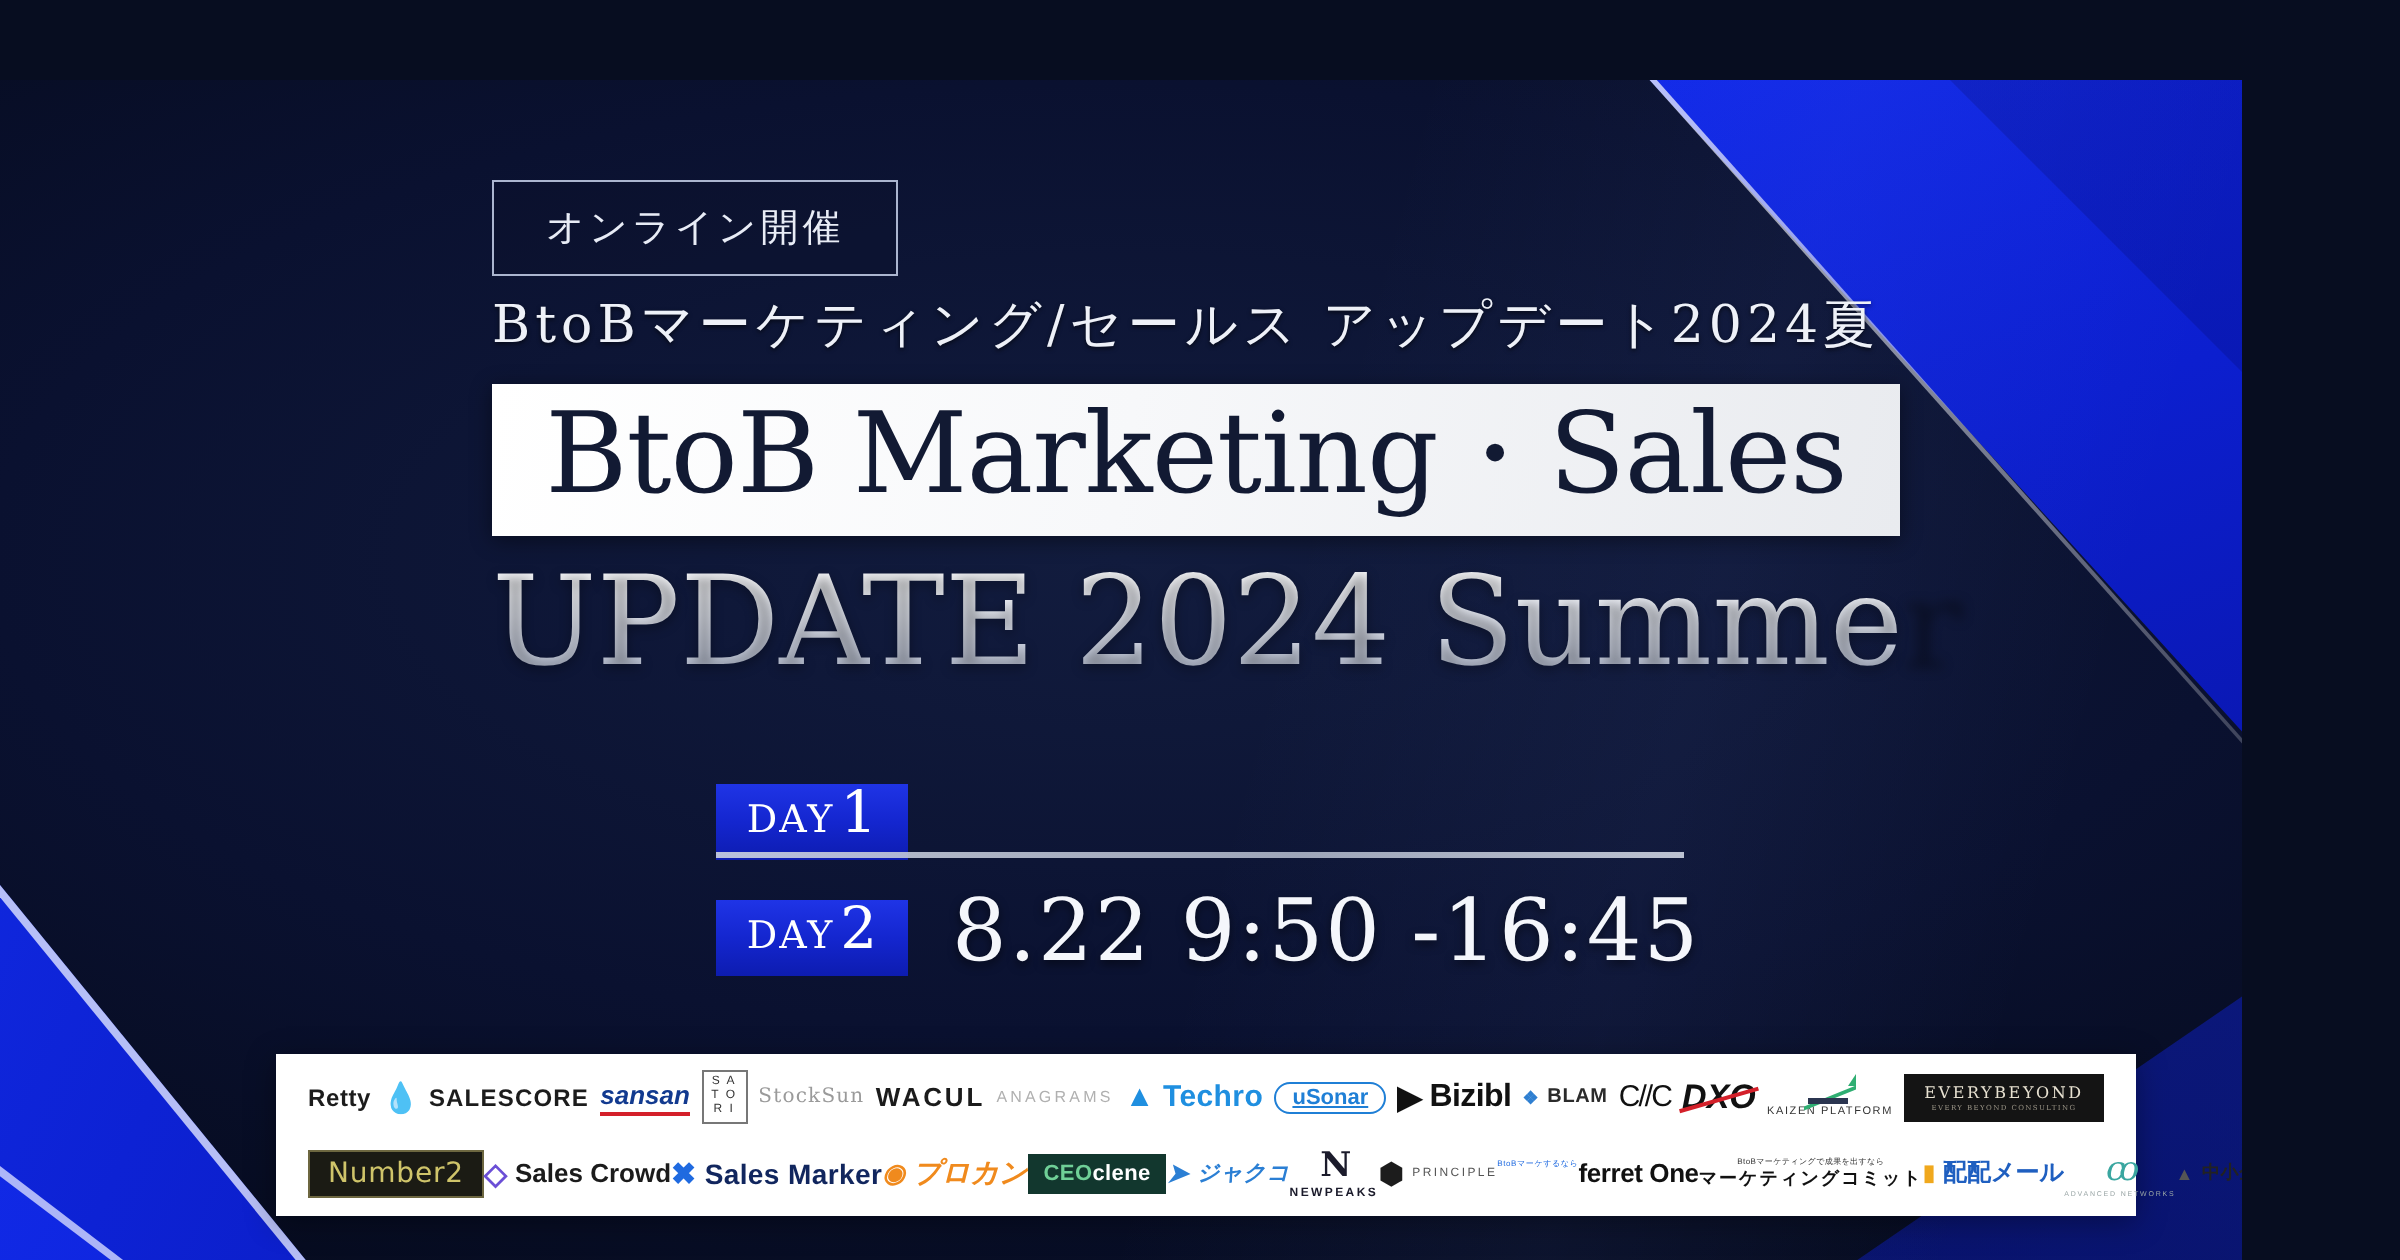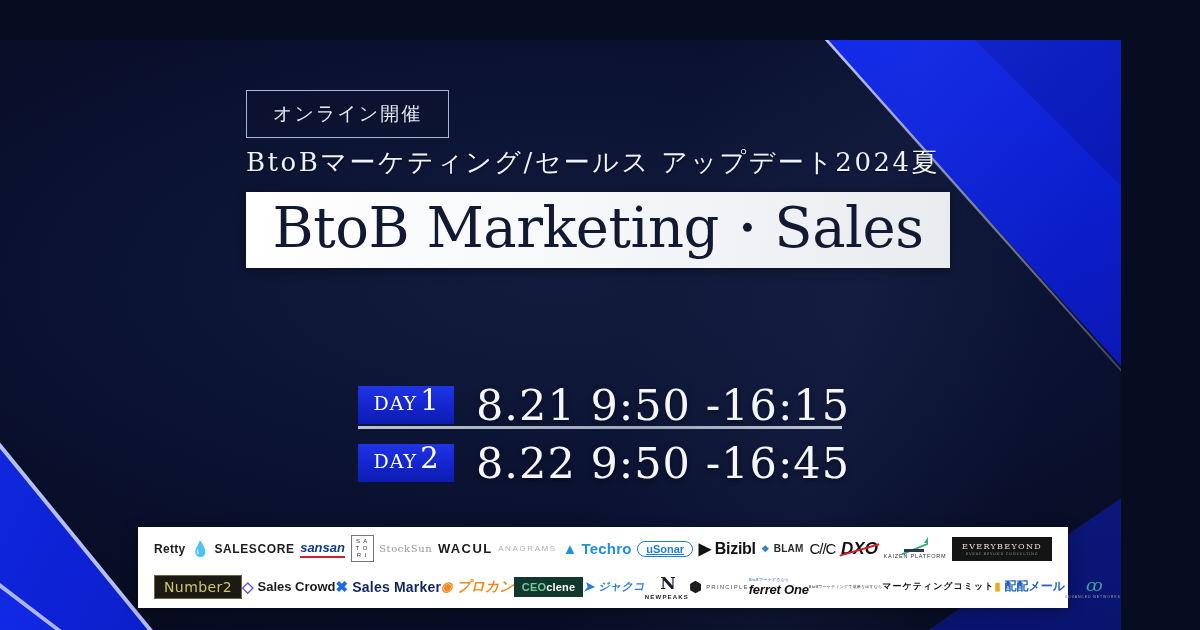--- a/index.html
+++ b/index.html
@@ -117,21 +117,21 @@
     text-align:center;
     font-family:"DejaVu Serif","Liberation Serif",serif;
     font-size:62px;line-height:1;white-space:nowrap;
     background:linear-gradient(180deg,#ffffff 0%,#e4e8f2 45%,#aab3c8 100%);
     -webkit-background-clip:text;background-clip:text;color:transparent;
     text-shadow:0 2px 6px rgba(0,0,0,.35);
   }
 
   
   .days{position:absolute;left:358px;top:340px;width:490px;}
-  .day-row{position:relative;display:flex;align-items:center;height:50px;}
+  .day-row{position:relative;display:flex;align-items:flex-end;height:50px;}
   .day-row + .day-row{margin-top:8px;}
   .day-badge{
     width:96px;height:38px;flex:0 0 96px;
     background:linear-gradient(180deg,#1f34e6 0%,#1426cf 50%,#0d1cb0 100%);
     display:flex;align-items:baseline;justify-content:center;gap:3px;
     font-family:"DejaVu Serif","Liberation Serif",serif;
     color:#ffffff;
   }
   .day-badge .lbl{font-size:19px;letter-spacing:1px;}
   .day-badge .num{font-size:29px;line-height:1;}
@@ -222,24 +222,24 @@
     background:#12372e;color:#ffffff;padding:4px 8px;font-weight:700;font-size:11px;letter-spacing:.2px;
   }
   .l-ceoclene .c1{color:#6fcf97;text-align:right;}
   .l-jakuko{color:#2b7fd4;font-weight:800;font-size:11px;font-style:italic;letter-spacing:.3px;}
   .l-jakuko .mark{font-size:13px;}
   .l-newpeaks{flex-direction:column;gap:1px;color:#1b1b2b;}
   .l-newpeaks .np-mark{font-family:"DejaVu Serif",serif;font-size:17px;font-weight:700;letter-spacing:-2px;}
   .l-newpeaks .np-txt{font-size:6px;letter-spacing:1.2px;font-weight:700;}
   .l-principle .mark{font-size:15px;}
   .l-principle .pr-txt{font-size:6px;letter-spacing:1.2px;color:#555;}
-  .l-ferret{flex-direction:column;gap:0;align-items:flex-start;font-style:italic;}
+  .l-ferret{flex-direction:row;gap:0;align-items:flex-start;}
   .l-ferret .fr-sub{font-size:4px;color:#1f6ae0;letter-spacing:.3px;}
   .l-ferret .fr-main{font-weight:800;font-size:13px;color:#111;letter-spacing:-.2px;}
-  .l-commit{flex-direction:row;gap:0;}
+  .l-commit{flex-direction:column;gap:0;}
   .l-commit .cm-sub{font-size:4px;color:#333;letter-spacing:.2px;}
   .l-commit .cm-main{font-size:9px;font-weight:700;letter-spacing:1px;color:#111;}
   .l-haihai{font-weight:800;font-size:12px;color:#1f5fc0;}
   .l-haihai .mark{color:#f0a81d;font-size:11px;}
   .l-swirl{flex-direction:column;gap:0;}
   .l-swirl .sw-mark{font-family:"DejaVu Serif",serif;font-size:17px;color:#3aa6a0;font-style:italic;letter-spacing:-3px;}
   .l-swirl .sw-txt{font-size:3.5px;letter-spacing:.9px;color:#9aa6a6;}
   .l-mikata{font-size:9px;color:#222;font-weight:700;letter-spacing:.3px;}
   .l-mikata .mark{color:#555;font-size:9px;}
 </style>
@@ -264,29 +264,29 @@
   <div class="content">
 
     <div class="badge-online">オンライン開催</div>
 
     <div class="subtitle">BtoBマーケティング/セールス アップデート2024夏</div>
 
     <div class="title-panel">
       <span class="t">BtoB Marketing・Sales</span>
     </div>
 
+    <div class="title-2">UPDATE 2024 Summer</div>
 
     <div class="days">
 
       <div class="day-row">
         <div class="day-badge">
           <span class="lbl">DAY</span>
           <span class="num">1</span>
         </div>
-        <div class="day-date">8.21  9:50 -16:15</div>
         <div class="day-rule"></div>
       </div>
 
       <div class="day-row">
         <div class="day-badge">
           <span class="lbl">DAY</span>
           <span class="num">2</span>
         </div>
         <div class="day-date">8.22  9:50 -16:45</div>
       </div>

